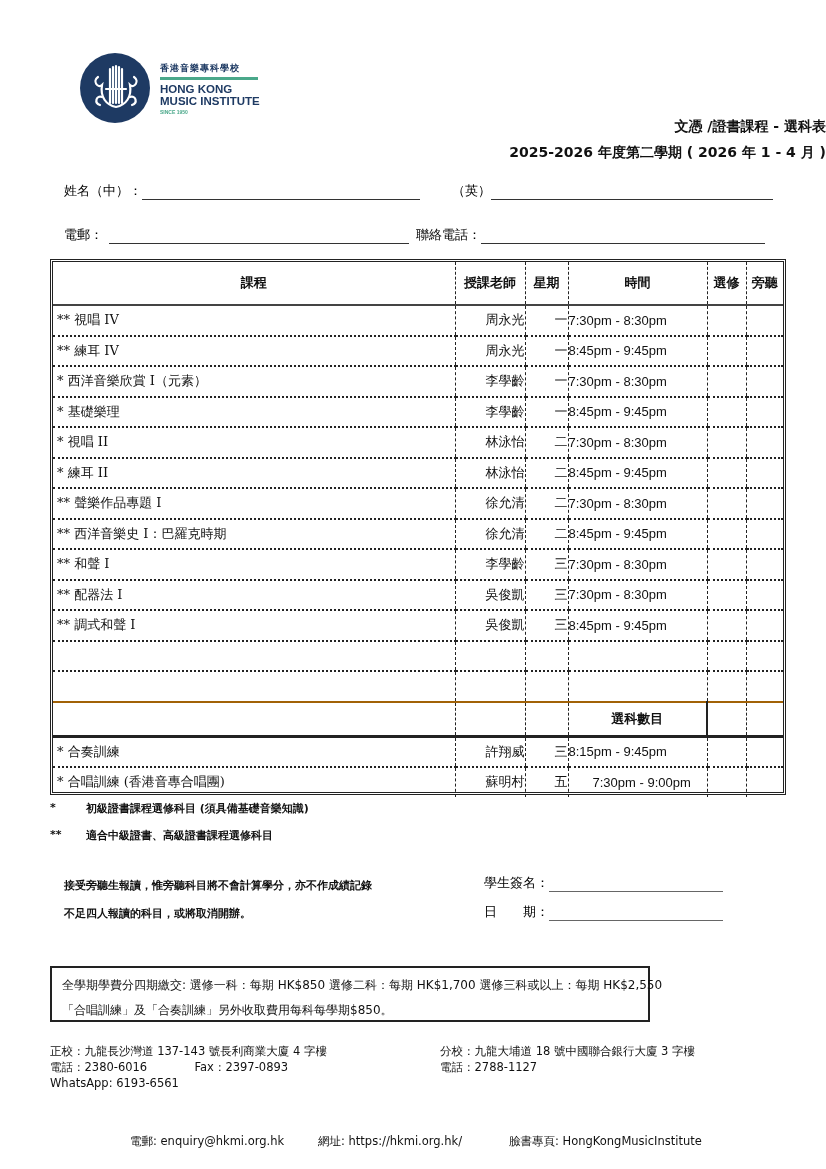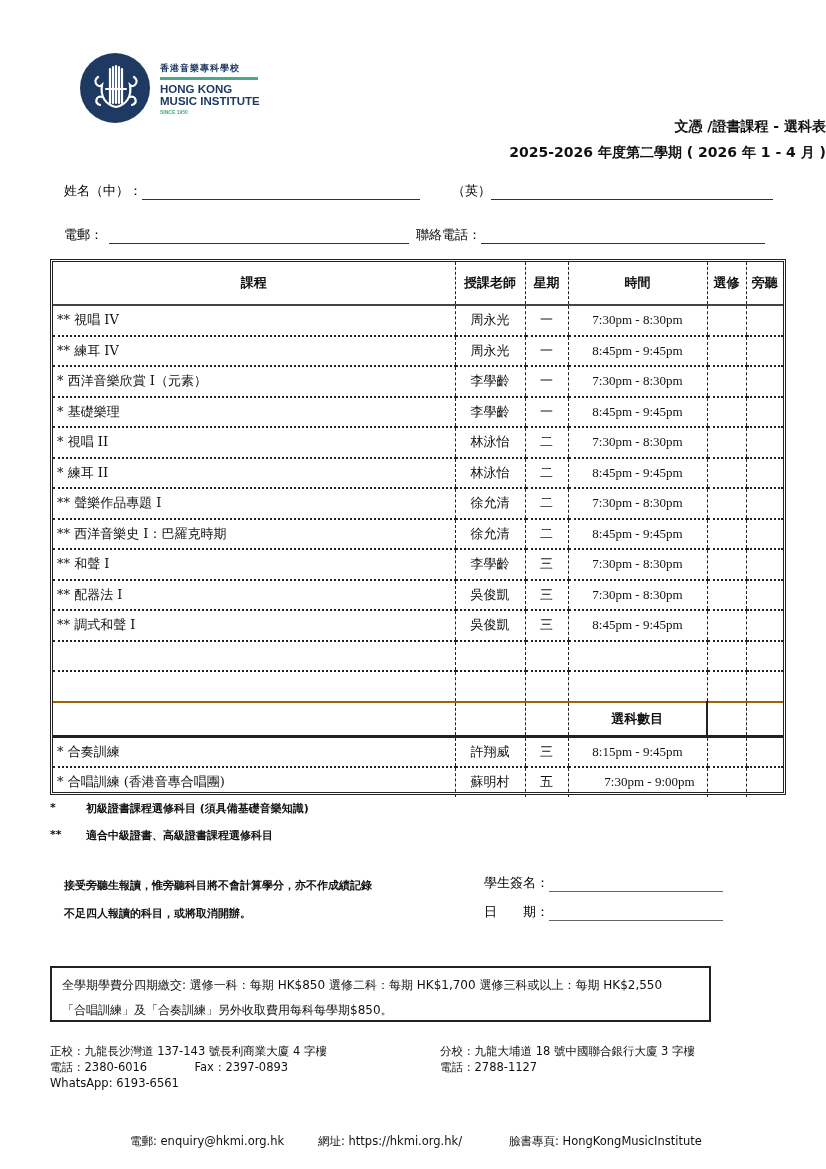--- a/index.html
+++ b/index.html
@@ -22,27 +22,27 @@
   .line { display:inline-block; border-bottom:1px solid #333; height:14px; vertical-align:bottom; }
 
   
   .tbl-wrap { left:50px; top:259px; width:736px; height:536px; border:3px double #222; box-sizing:border-box; }
   table.course { border-collapse:collapse; width:100%; table-layout:fixed; }
   table.course td, table.course th { border-right:1px dashed #222; border-bottom:2px dotted #222; padding:0; font-size:13px; }
   table.course th { font-weight:bold; height:42px; border-bottom:2px solid #444; font-size:13px; }
   table.course tr td:last-child, table.course tr th:last-child { border-right:none; }
   table.course td { height:28.5px; }
   td.name { padding-left:4px !important; font-family:"DejaVu Serif", serif; font-size:12.5px; }
-  td.teacher, td.day { text-align:center; font-family:Liberation Sans, sans-serif; }
-  td.time { text-align:center; font-family:Liberation Serif, serif; font-size:12.5px; }
+  td.teacher, td.day { text-align:right; font-family:Liberation Sans, sans-serif; }
+  td.time { font-family:Liberation Sans, sans-serif; font-size:12.5px; }
   tr.count-row td { border-bottom:3px solid #222; border-top:2px solid #a16207; height:32px; }
   tr.count-row td.count-label { font-weight:bold; text-align:center; border-right:2px solid #222; }
 
   .note { font-size:11px; font-weight:bold; }
-  .fee-box { left:50px; top:966px; width:661px; height:56px; border:2px solid #222; box-sizing:border-box; padding:5px 10px; font-size:12.5px; line-height:25px; }
+  .fee-box { left:50px; top:966px; width:600px; height:56px; border:2px solid #222; box-sizing:border-box; padding:5px 10px; font-size:12.5px; line-height:25px; }
   .footer { font-size:11.5px; line-height:16px; }
 </style>
 </head>
 <body>
 
 <div class="abs logo-circle">
   <svg viewBox="0 0 70 70">
     <g fill="none" stroke="#ffffff" stroke-width="2.2" stroke-linecap="round">
       <line x1="30" y1="16" x2="30" y2="50"></line>
       <line x1="33" y1="14" x2="33" y2="50"></line>

